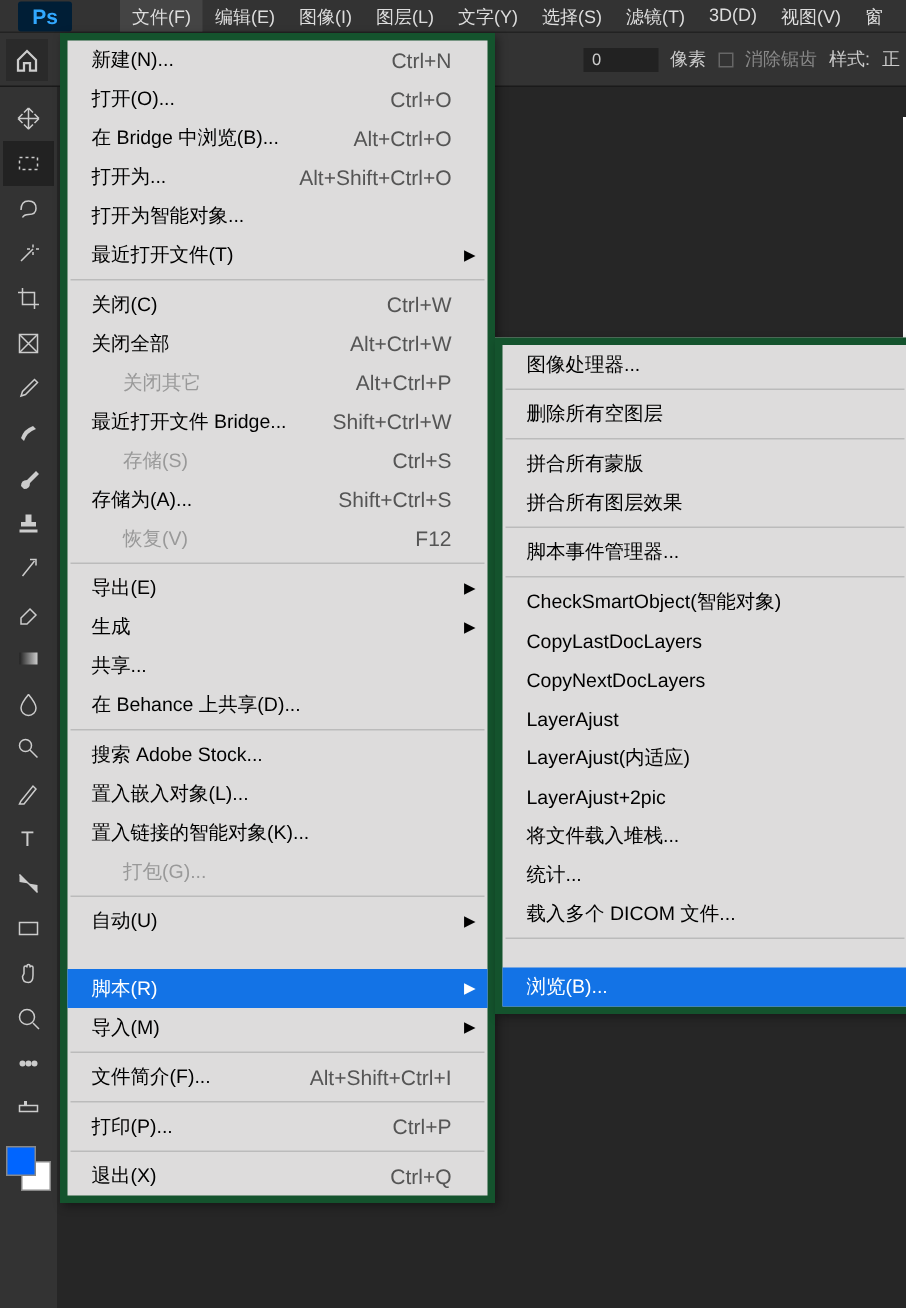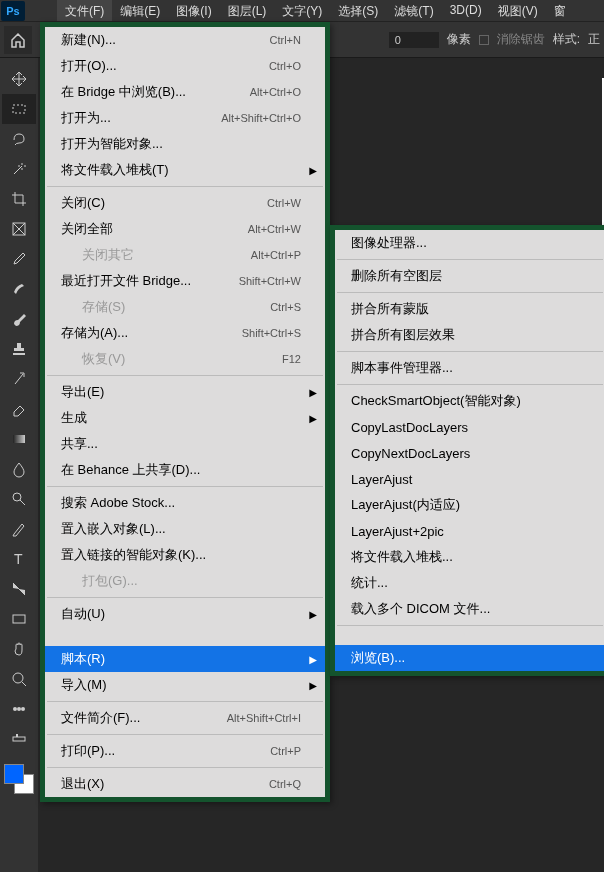--- a/index.html
+++ b/index.html
@@ -1,19 +1,19 @@
 <!DOCTYPE html>
 <html><head>
 <meta charset="utf-8">
 <style>
   * { margin: 0; padding: 0; box-sizing: border-box; font-family: "Microsoft YaHei", Arial, sans-serif; }
   body { background: #1a1a1a; width: 604px; height: 872px; overflow: hidden; position: relative; color: #ccc; font-size: 12px; }
   
   .menubar { display: flex; height: 22px; background: #333; border-bottom: 1px solid #222; }
-  .ps-logo { width: 24px; height: 20px; background: #001e36; color: #31a8ff; font-weight: bold; font-size: 11px; display: flex; align-items: center; justify-content: center; margin: 1px 4px 1px 1px; border-radius: 2px; }
+  .ps-logo { width: 36px; height: 20px; background: #001e36; color: #31a8ff; font-weight: bold; font-size: 14px; display: flex; align-items: center; justify-content: center; margin: 1px 4px 1px 12px; border-radius: 2px; }
   .menu-item { padding: 3px 8px; color: #ddd; cursor: pointer; }
   .menu-item.active { background: #444; }
   
   .options-bar { height: 36px; background: #333; display: flex; align-items: center; padding: 0 4px; gap: 8px; border-bottom: 1px solid #1a1a1a; }
   .home-btn { width: 28px; height: 28px; background: #2a2a2a; display: flex; align-items: center; justify-content: center; }
   .opt-box { background: #222; padding: 2px 6px; color: #ccc; font-size: 11px; min-width: 50px; }
   
   .workarea { display: flex; height: calc(100% - 58px); }
   .toolbox { width: 38px; background: #333; display: flex; flex-direction: column; padding-top: 6px; }
   .tool { width: 34px; height: 30px; display: flex; align-items: center; justify-content: center; color: #ccc; cursor: pointer; margin: 0 auto; }
@@ -22,21 +22,21 @@
   .sw-fg { width: 20px; height: 20px; background: #0065ff; border: 1px solid #888; position: absolute; left: 4px; top: 0; }
   .sw-bg { width: 20px; height: 20px; background: #fff; border: 1px solid #888; position: absolute; left: 14px; top: 10px; }
   
   .canvas { flex: 1; background: #262626; position: relative; }
   .canvas-page { position: absolute; right: 0; top: 20px; width: 2px; background: #fff; height: 530px; }
   
   .menu-popup { position: absolute; background: #dddcdc; border: 5px solid #14532d; box-shadow: 2px 2px 6px rgba(0,0,0,0.4); font-size: 13px; color: #000; min-width: 280px; }
   .menu-row { display: flex; justify-content: space-between; padding: 4px 24px 4px 16px; cursor: pointer; position: relative; align-items: center; height: 26px; }
   .menu-row.highlight { background: #1373e6; color: #fff; margin-top: 19px; }
   .menu-row.disabled { color: #999; margin-left: 21px; }
-  .menu-row .right { color: #555; font-size: 11px; }
+  .menu-row .right { color: #555; font-size: 14px; }
   .menu-row .arrow { position: absolute; right: 8px; font-size: 10px; }
   .menu-sep { height: 1px; background: #bbb; margin: 3px 2px; }
   
   svg { width: 18px; height: 18px; }
 </style>
 </head>
 <body>
 
 <div class="menubar">
   <div class="ps-logo">Ps</div>
@@ -223,21 +223,21 @@
       <span class="right">Alt+Ctrl+O</span>
     </div>
     <div class="menu-row">
       <span>打开为...</span>
       <span class="right">Alt+Shift+Ctrl+O</span>
     </div>
     <div class="menu-row">
       <span>打开为智能对象...</span>
     </div>
     <div class="menu-row">
-      <span>将文件载入堆栈(T)</span>
+      <span>最近打开文件(T)</span>
       <span class="arrow">▶</span>
     </div>
     <div class="menu-sep"></div>
     <div class="menu-row">
       <span>关闭(C)</span>
       <span class="right">Ctrl+W</span>
     </div>
     <div class="menu-row">
       <span>关闭全部</span>
       <span class="right">Alt+Ctrl+W</span>

